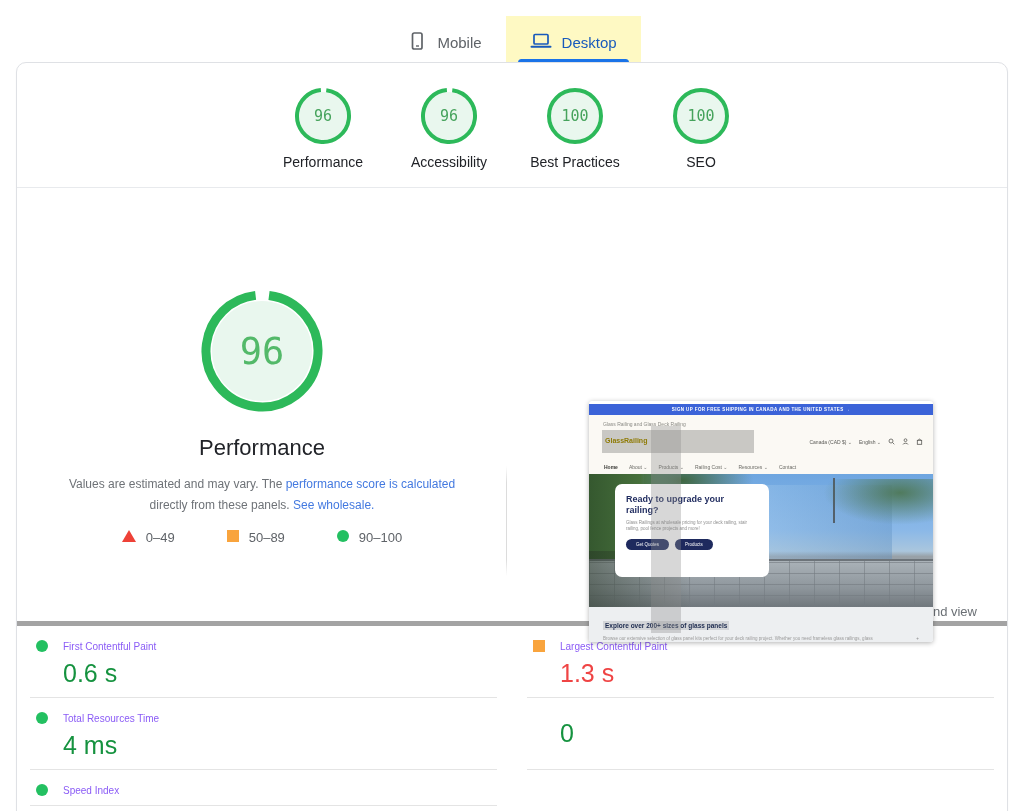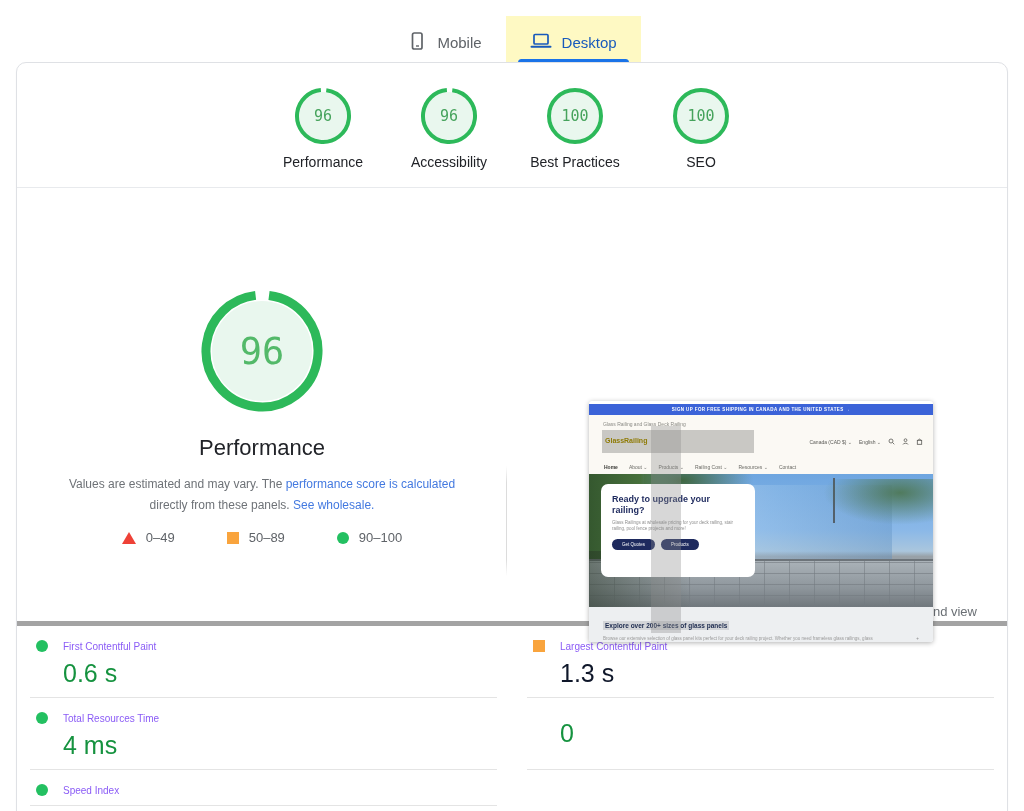--- a/index.html
+++ b/index.html
@@ -44,21 +44,21 @@
     display:flex; flex-direction:column; align-items:center; }
   .big-gauge { margin-top:101px; position:relative; width:128px; height:124px; cursor:pointer; }
   .gauge-fill-b { fill:#e9f7ee; stroke:none; }
   .gauge-arc-b { stroke-width:9; }
   .big-gauge .gauge-num { font-size:37px; color:#53b969; }
   .perf-title { margin-top:22px; font-size:22px; color:#212328; }
   .disclaimer { margin-top:13px; width:452px; text-align:center; font-size:12px;
     line-height:21px; color:#6e7277; }
   .dis-link { color:#4379e0; cursor:pointer; }
   .legend { margin-top:14px; display:flex; gap:52px; align-items:center; }
-  .legend-item { display:flex; align-items:center; gap:10px; font-size:13px; color:#5f6368; }
+  .legend-item { display:flex; align-items:flex-start; gap:10px; font-size:13px; color:#5f6368; }
   .lg-triangle { width:0; height:0; border-left:7px solid transparent;
     border-right:7px solid transparent; border-bottom:12px solid #ee4137; }
   .lg-square { width:12px; height:12px; background:#f9a43d; }
   .lg-circle { width:12px; height:12px; border-radius:50%; background:#23c061; }
 
   
   .thumb { position:absolute; left:572px; top:213px; width:344px; height:241px;
     background:#fff; border-radius:3px; box-shadow:0 1px 5px rgba(0,0,0,.3);
     overflow:hidden; font-family:"Liberation Sans", sans-serif; }
   .t-banner { margin-top:3px; height:11px; background:#3b63d8; color:#fff;
@@ -86,21 +86,21 @@
   .hero-trees-right { position:absolute; right:0; top:4%; width:32%; height:34%;
     background:radial-gradient(ellipse at 70% 30%, rgba(70,110,60,.8) 0%, rgba(70,110,60,0) 70%); }
   .hero-wall { position:absolute; left:0; bottom:0; width:100%; height:36%;
     border-top:2px solid #6d747a;
     background:
       repeating-linear-gradient(90deg, rgba(115,122,128,.55) 0 1px, transparent 1px 25px),
       repeating-linear-gradient(0deg, rgba(115,122,128,.6) 0 1px, transparent 1px 11px),
       linear-gradient(180deg,#aab2b8 0%,#8d959b 60%,#70777c 100%); }
   .hero-shadow { position:absolute; left:0; bottom:0; width:30%; height:42%;
     background:linear-gradient(90deg, rgba(40,55,38,.5), rgba(40,55,38,0)); }
-  .hero-card { position:absolute; left:12px; top:10px; width:154px; height:93px;
+  .hero-card { position:absolute; left:26px; top:10px; width:154px; height:93px;
     background:#fff; border-radius:7px; padding:10px 11px; }
   .hc-heading { font-size:9px; font-weight:bold; color:#1e2a5e; line-height:1.2; }
   .hc-sub { margin-top:4px; font-size:4.5px; color:#8f8f8f; line-height:1.5; }
   .hc-buttons { margin-top:6px; display:flex; gap:6px; }
   .hc-btn { background:#1e2a5e; color:#fff; font-size:4.5px; padding:3px 10px;
     border-radius:9px; border:none; }
   .t-strip { position:absolute; left:62px; top:25px; width:30px; height:207px;
     background:rgba(140,140,140,.35); z-index:5; }
   .t-bottom { height:38px; background:#edeff1; padding:7px 14px 0; }
   .tb-heading { display:inline; font-size:6.5px; font-weight:bold; color:#1c2a4e;
@@ -118,21 +118,21 @@
   .metrics-grid { display:grid; grid-template-columns:1fr 1fr; column-gap:30px;
     padding:0 13px; }
   .metric { padding:14px 0 9px 6px; border-bottom:1px solid #e4e4e4; }
   .metric-head { display:flex; align-items:center; gap:15px; }
   .metric-dot { width:12px; height:12px; flex:none; }
   .metric.pass .metric-dot { background:#23c061; border-radius:50%; }
   .metric.average .metric-dot { background:#f9a43d; border-radius:0; }
   .metric-name { font-size:10px; color:#8b5cf6; }
   .metric-value { margin:7px 0 0 27px; font-size:25px; }
   .metric.pass .metric-value { color:#15923f; }
-  .metric.average .metric-value { color:#0f172a; }
+  .metric.average .metric-value { color:#ef4444; }
 </style>
 </head>
 <body>
 
 <div class="tabbar">
   <div class="tab tab-mobile">
     <span>
       <svg width="20" height="20" viewBox="0 0 20 20">
         <rect x="5.5" y="2" width="9.5" height="16" rx="1.8" fill="none" stroke="#5f6368" stroke-width="1.7"></rect>
         <line x1="9" y1="15" x2="12" y2="15" stroke="#5f6368" stroke-width="1.4"></line>

